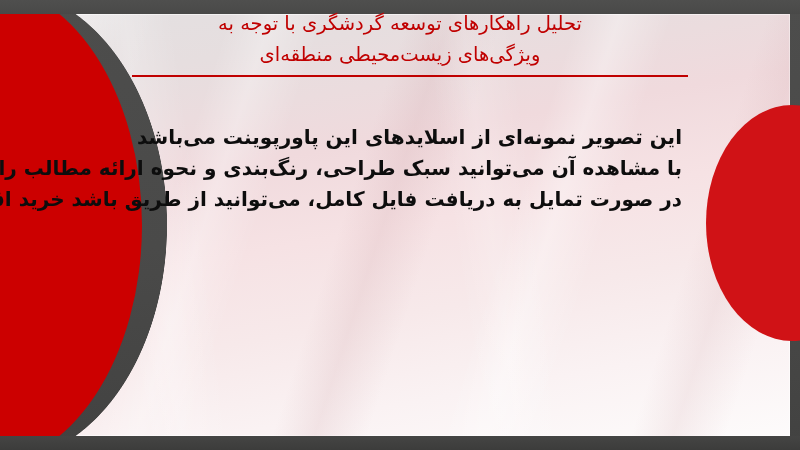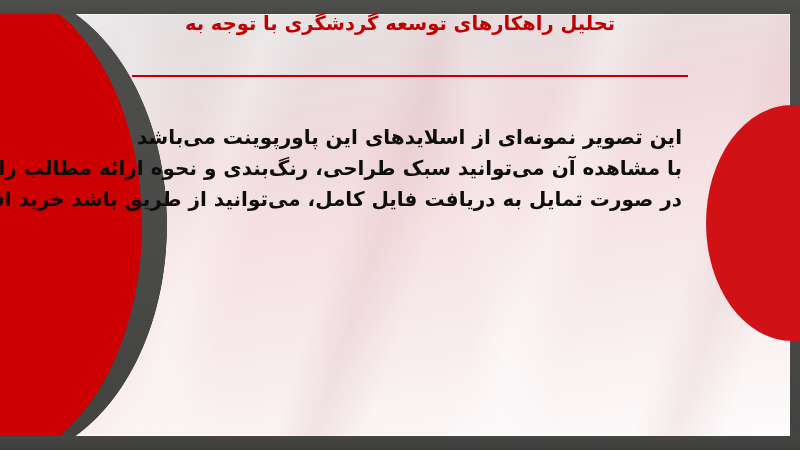--- a/index.html
+++ b/index.html
@@ -114,21 +114,21 @@
   .title-block {
     position: absolute;
     top: 8px;
     left: 0;
     width: 100%;
     text-align: center;
     z-index: 6;
   }
   .title-line {
     color: #c00000;
-    font-weight: bold;
+    font-weight: normal;
     font-size: 19.5px;
     line-height: 31px;
     letter-spacing: 0px;
     white-space: nowrap;
   }
   .title-underline {
     position: absolute;
     left: 132px;
     top: 75px;
     width: 556px;
@@ -187,20 +187,21 @@
 
   <div class="content-panel">
     <div class="streaks"></div>
     <div class="streaks2"></div>
   </div>
 
   <div class="red-ellipse-right"></div>
 
   <div class="title-block">
     <div class="title-line">تحلیل راهکارهای توسعه گردشگری با توجه به</div>
+    <div class="title-line">ویژگی‌های زیست‌محیطی منطقه‌ای</div>
   </div>
   <div class="title-underline"></div>
 
   <div class="body-block">
     <div class="body-line">این تصویر نمونه‌ای از اسلایدهای این پاورپوینت می‌باشد</div>
     <div class="body-line">با مشاهده آن می‌توانید سبک طراحی، رنگ‌بندی و نحوه ارائه مطالب را بررسی نمایید</div>
     <div class="body-line">در صورت تمایل به دریافت فایل کامل، می‌توانید از طریق باشد خرید اقدام فرمایید</div>
   </div>
 
 </div>

